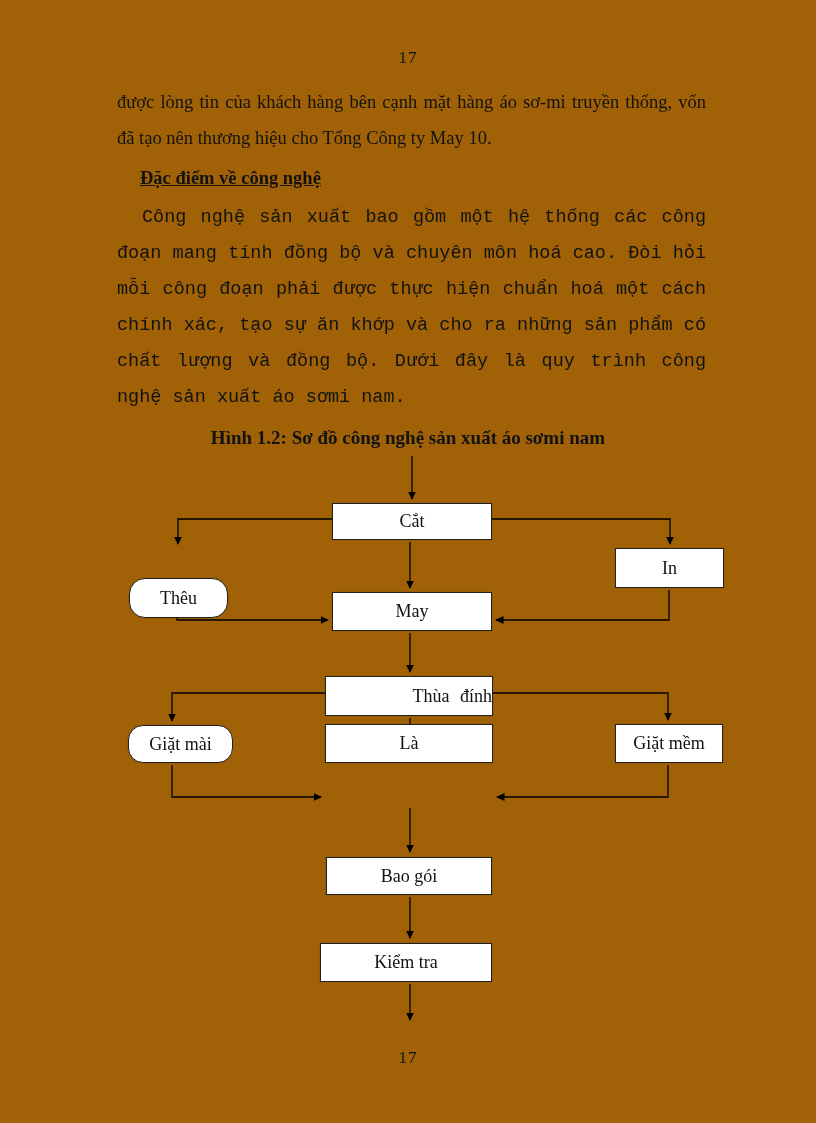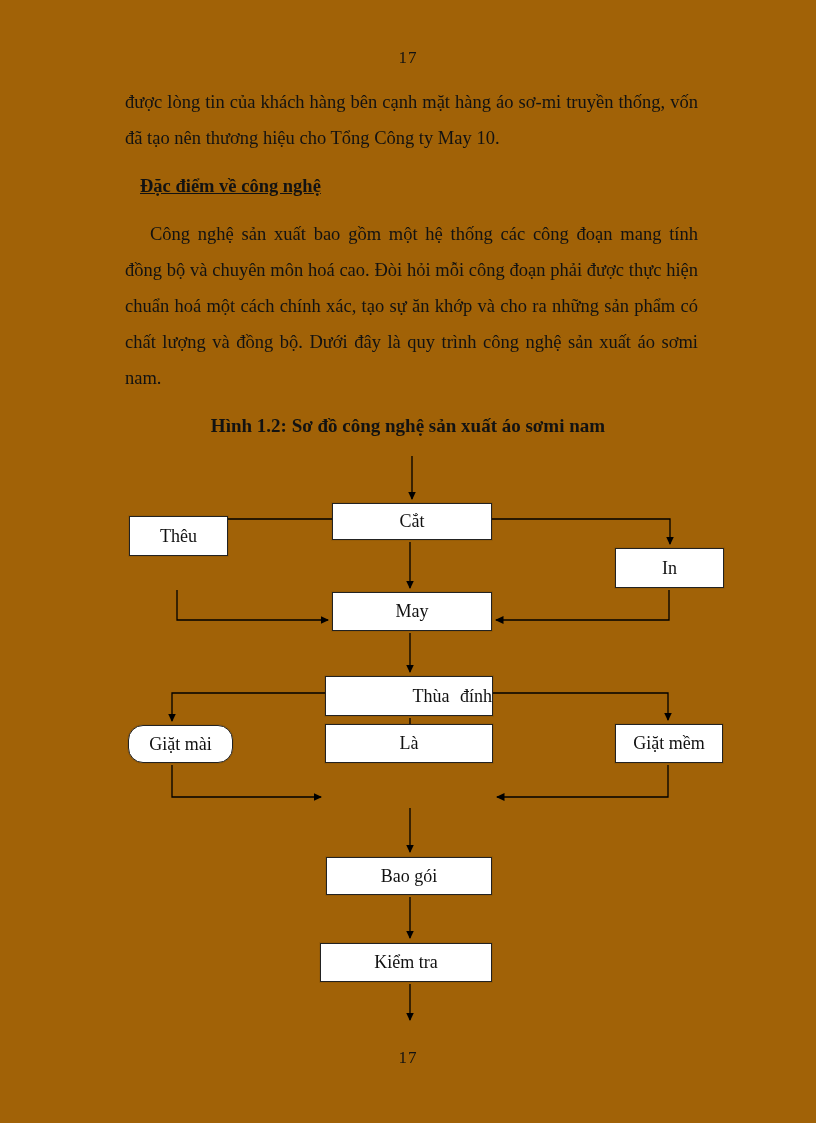--- a/index.html
+++ b/index.html
@@ -20,22 +20,22 @@
   .page-num-top{padding-top:48px;}
   .page-num-bottom{
     position:absolute;left:0;right:0;top:1048px;
   }
   .body-block{
     margin:16px 106px 0 113px;
     font-size:18.5px;
     line-height:36px;
     text-align:justify;
   }
-  .para{margin:12px;}
-  .para-indent{text-indent:25px;}
+  .para{margin:4px;}
+  .para-indent{text-indent:25px;font-family:Liberation Mono, monospace;}
   .section-heading{
     margin:0 0 0 27px;
     font-weight:bold;
     text-decoration:underline;
     text-align:left;
   }
   .figure-caption{
     margin:0;
     text-align:center;
     font-weight:bold;
@@ -52,21 +52,21 @@
     position:absolute;
     background:#ffffff;
     border:1px solid #222222;
     box-shadow:0 0 0 1px rgba(0,0,0,0.06);
     display:flex;align-items:center;justify-content:center;
     font-size:18px;
     color:#111;
   }
   .n-design   {left:290px;top:415px;width:246px;height:37px;}
   .n-cut      {left:332px;top:503px;width:158px;height:35px;}
-  .n-embroidery{left:129px;top:516px;width:97px;height:38px;}
+  .n-embroidery{left:129px;top:578px;width:97px;height:38px;border-radius:16px;}
   .n-print    {left:615px;top:548px;width:107px;height:38px;}
   .n-sew      {left:332px;top:592px;width:158px;height:37px;}
   .n-buttonhole{left:325px;top:676px;width:166px;height:38px;word-spacing:6px;justify-content:flex-end;}
   .n-stonewash{left:128px;top:725px;width:103px;height:36px;border-radius:15px;}
   .n-softwash {left:615px;top:724px;width:106px;height:37px;}
   .n-iron     {left:325px;top:724px;width:166px;height:37px;}
   .n-pack     {left:326px;top:857px;width:164px;height:36px;}
   .n-inspect  {left:320px;top:943px;width:170px;height:37px;}
 </style>
 </head>

